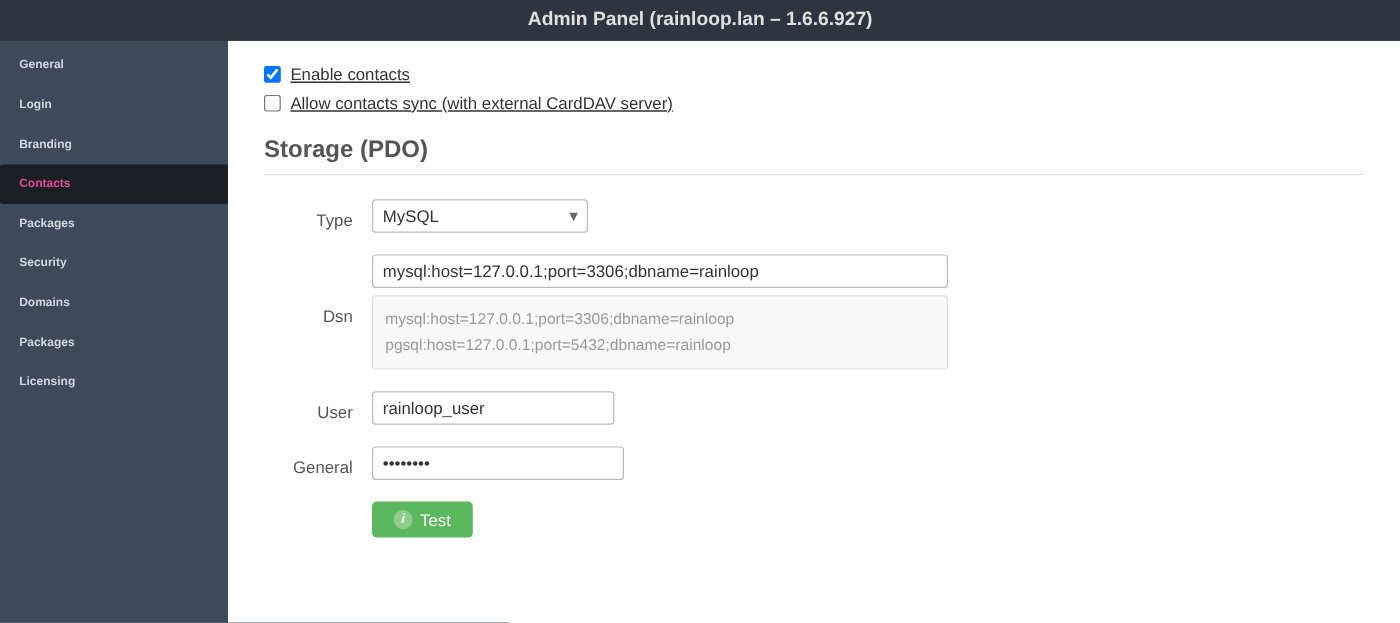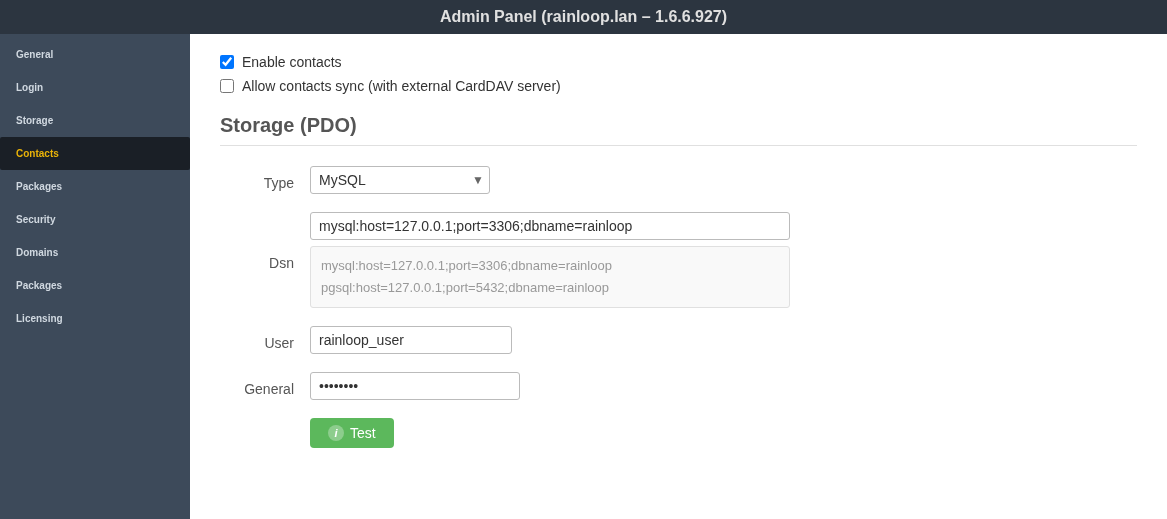--- a/index.html
+++ b/index.html
@@ -35,32 +35,33 @@
       color: #d0d8e0;
       padding: 11px 16px;
       cursor: pointer;
       font-size: 10px;
       font-weight: bold;
       border-radius: 2px;
     }
 
     .sidebar-item.active {
       background: #1a1f26;
-      color: #eab308;
+      color: #ec4899;
     }
 
     .content {
       flex: 1;
       background: #fff;
       overflow-y: auto;
       padding: 20px 30px 30px 30px;
     }
 
     .checkboxes {
       margin-bottom: 20px;
+      text-decoration: underline;
     }
 
     .checkbox-row {
       display: flex;
       align-items: center;
       margin-bottom: 8px;
       font-size: 14px;
       color: #333;
     }
 
@@ -188,21 +189,21 @@
 
 <div class="header">
   <span>Admin Panel  (rainloop.lan – 1.6.6.927)</span>
 </div>
 
 <div class="main-layout">
   <nav class="sidebar">
 
   <div class="sidebar-item">General</div>
       <div class="sidebar-item">Login</div>
-      <div class="sidebar-item">Storage</div>
+      <div class="sidebar-item">Branding</div>
       <div class="sidebar-item active">Contacts</div>
       <div class="sidebar-item">Packages</div>
       <div class="sidebar-item">Security</div>
       <div class="sidebar-item">Domains</div>
       <div class="sidebar-item">Packages</div>
       <div class="sidebar-item">Licensing</div>
     </nav>
 
   <div class="content">
     <div class="checkboxes">

